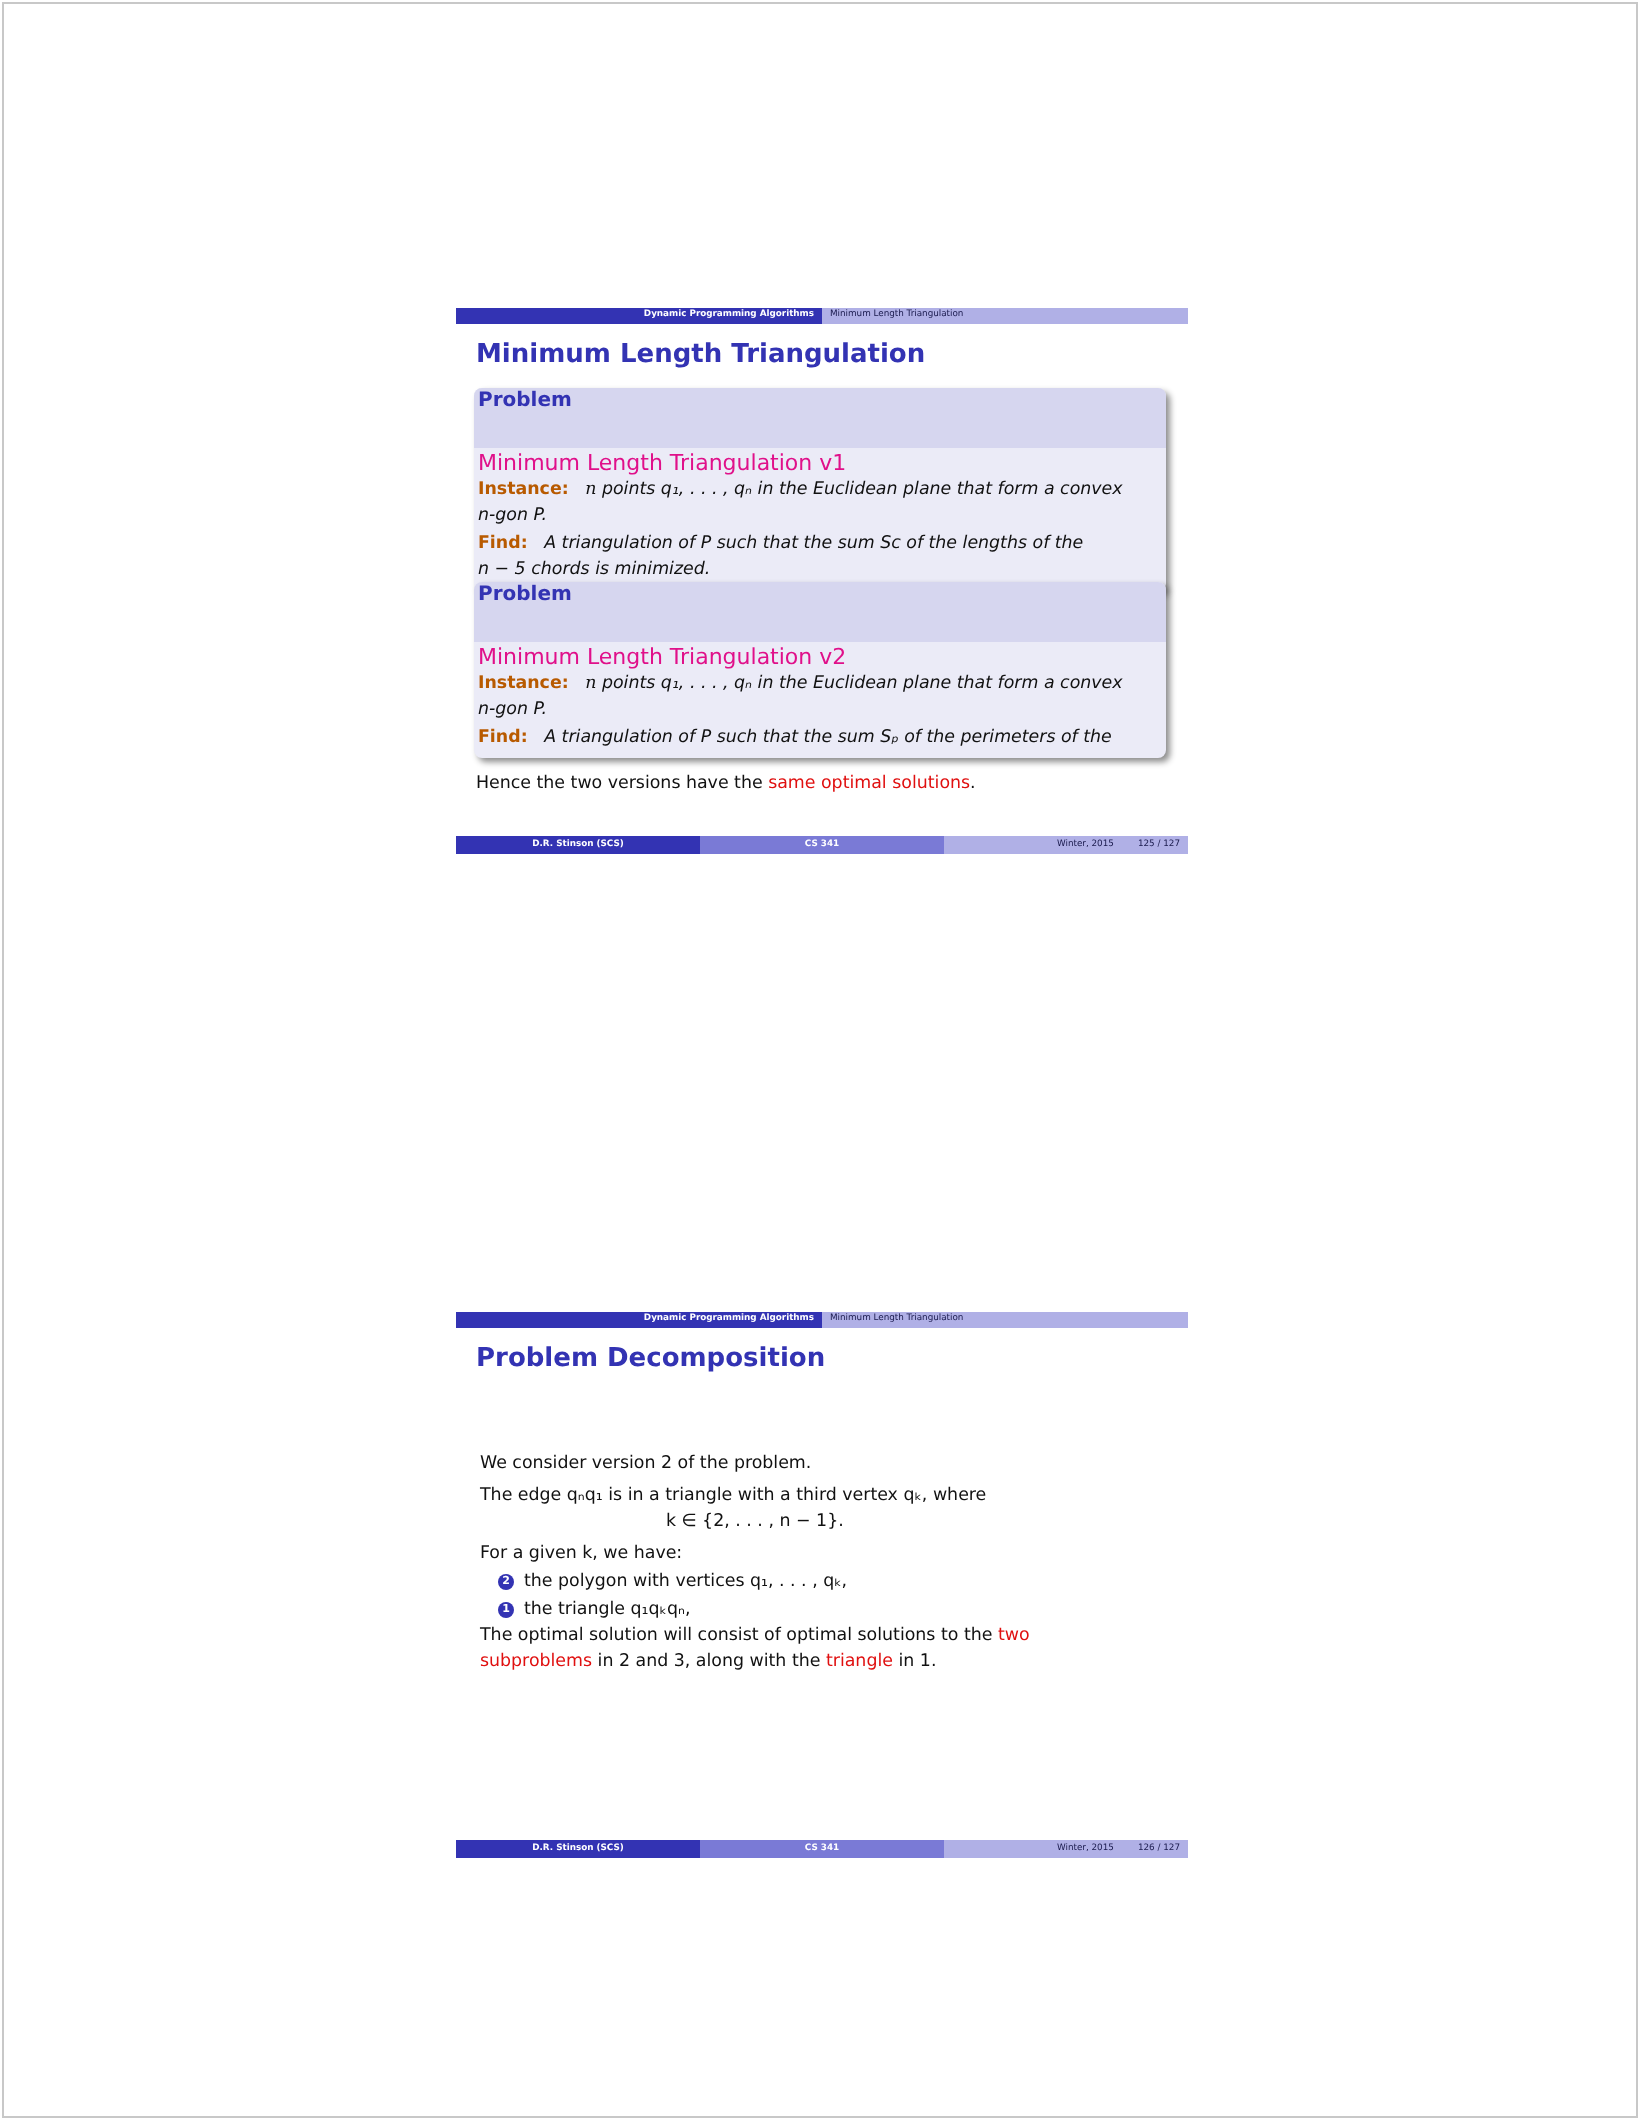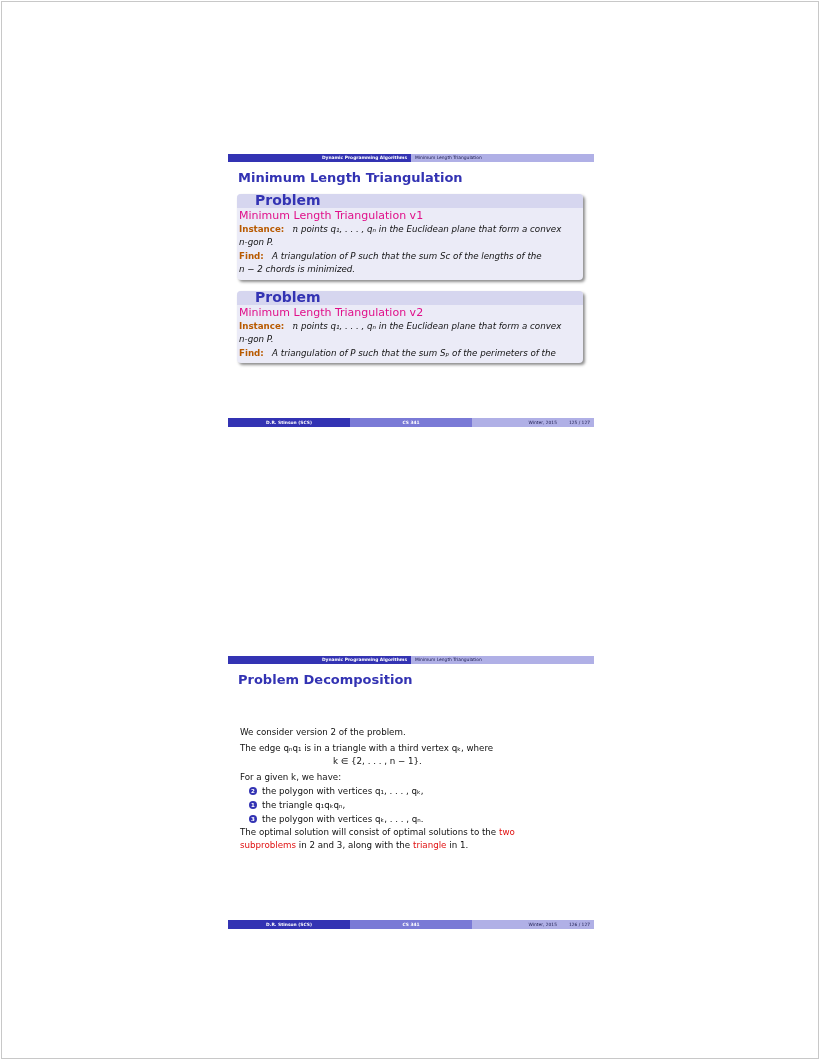--- a/index.html
+++ b/index.html
@@ -15,21 +15,21 @@
   .slide1 { top: 154px; }
   .slide2 { top: 656px; }
 
   .hdr { position: absolute; left: 0; top: 0; width: 366px; height: 8px; display: flex; font-size: 4.4px; line-height: 8px; font-weight: bold; }
   .hdr .left { width: 183px; background: #3333b3; color: #ffffff; text-align: right; padding-right: 4px; box-sizing: border-box; }
   .hdr .right { flex: 1; background: #b0b0e6; color: #1a1a4d; padding-left: 4px; box-sizing: border-box; font-weight: normal; }
 
   .frametitle { position: absolute; left: 10px; top: 16px; font-size: 13px; color: #3333b3; font-weight: bold; font-family: "DejaVu Sans", sans-serif; }
 
   .block { position: absolute; left: 9px; width: 346px; background: #ebebf7; border-radius: 4px; box-shadow: 2px 2px 3px rgba(0,0,0,0.45); overflow: hidden; }
-  .block .bh { background: #d6d6ef; color: #3333b3; font-weight: bold; font-size: 14px; height: 14px; line-height: 13px; padding-left: 18px; }
+  .block .bh { background: #d6d6ef; color: #3333b3; font-weight: bold; font-size: 10px; height: 30px; line-height: 13px; padding-left: 2px; }
   .block .bb { padding: 1px 2px 3px 2px; font-size: 8.7px; line-height: 13.5px; color: #111; }
   .bname { color: #e0108a; font-weight: normal; font-size: 11px; }
   .lbl { color: #b85a00; font-weight: bold; font-style: normal; }
   .it { font-style: italic; }
   .math { font-family: "DejaVu Serif", serif; font-style: italic; }
 
   .body-text { position: absolute; left: 10px; font-size: 8.7px; line-height: 13px; color: #111; }
   .red { color: #e01010; }
 
   .ftr { position: absolute; left: 0; width: 366px; height: 9px; display: flex; font-size: 4.4px; line-height: 9px; font-weight: bold; }
@@ -54,35 +54,36 @@
   </div>
   <div class="frametitle">Minimum Length Triangulation</div>
 
   <div class="block" style="top:40px;">
     <div class="bh">Problem</div>
     <div class="bb">
       <div class="bname">Minimum Length Triangulation v1</div>
       <div><span class="lbl">Instance:</span>&nbsp;&nbsp;&nbsp;<span class="it"><span class="math">n</span><span> points q₁, . . . , qₙ in the Euclidean plane that form a convex</span></span></div>
       <div class="it">n-gon P.</div>
       <div><span class="lbl">Find:</span>&nbsp;&nbsp;&nbsp;<span class="it">A triangulation of P such that the sum Sᴄ of the lengths of the</span></div>
-      <div class="it">n − 2 chords is minimized.</div>
+      <div class="it">n − 5 chords is minimized.</div>
     </div>
   </div>
 
   <div class="block" style="top:137px;">
     <div class="bh">Problem</div>
     <div class="bb">
       <div class="bname">Minimum Length Triangulation v2</div>
       <div><span class="lbl">Instance:</span>&nbsp;&nbsp;&nbsp;<span class="it"><span class="math">n</span><span> points q₁, . . . , qₙ in the Euclidean plane that form a convex</span></span></div>
       <div class="it">n-gon P.</div>
       <div><span class="lbl">Find:</span>&nbsp;&nbsp;&nbsp;<span class="it">A triangulation of P such that the sum Sₚ of the perimeters of the</span></div>
     </div>
   </div>
 
   <div class="body-text" style="top:232px;">
+    <div><span>Hence the two versions have the </span><span class="red">same optimal solutions</span><span>.</span></div>
   </div>
 
   <div class="ftr" style="top:264px;">
     <div class="f1">D.R. Stinson (SCS)</div>
     <div class="f2">CS 341</div>
     <div class="f3"><span>Winter, 2015</span><span>125 / 127</span></div>
   </div>
 </div>
 
 <div class="slide slide2">
@@ -93,21 +94,20 @@
   <div class="frametitle">Problem Decomposition</div>
 
   <div class="body-text" style="top:70px; left:12px;">
     <div style="margin-bottom:3px;">We consider version 2 of the problem.</div>
     <div>The edge qₙq₁ is in a triangle with a third vertex qₖ, where</div>
     <div style="margin-bottom:3px;text-align:center;">k ∈ {2, . . . , n − 1}.</div>
     <div>For a given k, we have:</div>
     <ol class="enum">
       <li><span class="num">2</span><span>the polygon with vertices q₁, . . . , qₖ,</span></li>
       <li><span class="num">1</span><span>the triangle q₁qₖqₙ,</span></li>
-      <li><span class="num">3</span><span>the polygon with vertices qₖ, . . . , qₙ.</span></li>
     </ol>
     <div><span>The optimal solution will consist of optimal solutions to the </span><span class="red">two</span></div>
     <div><span class="red">subproblems</span><span> in 2 and 3, along with the </span><span class="red">triangle</span><span> in 1.</span></div>
   </div>
 
   <div class="ftr" style="top:264px;">
     <div class="f1">D.R. Stinson (SCS)</div>
     <div class="f2">CS 341</div>
     <div class="f3"><span>Winter, 2015</span><span>126 / 127</span></div>
   </div>

